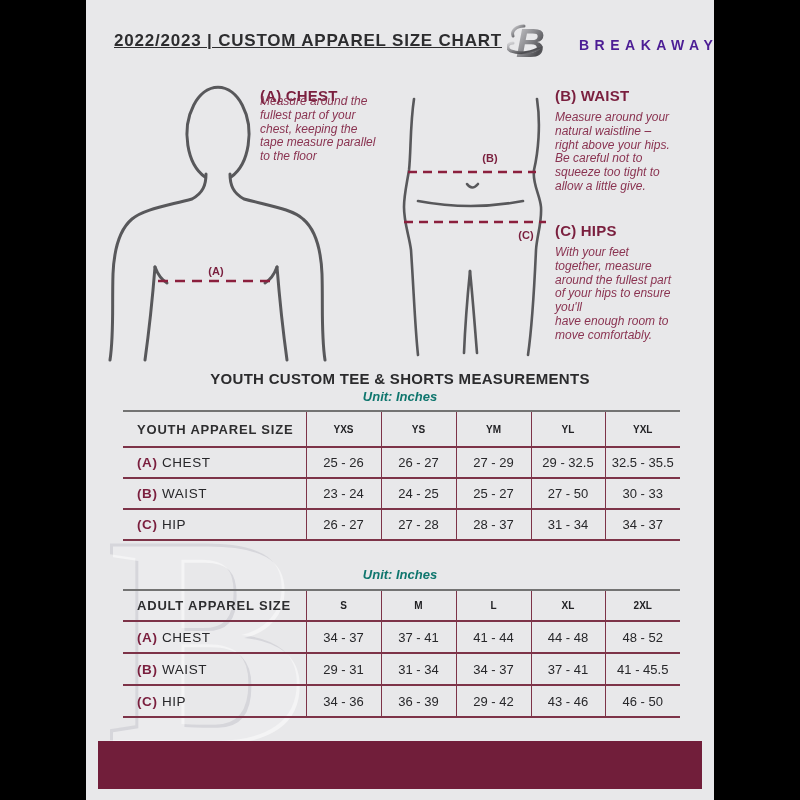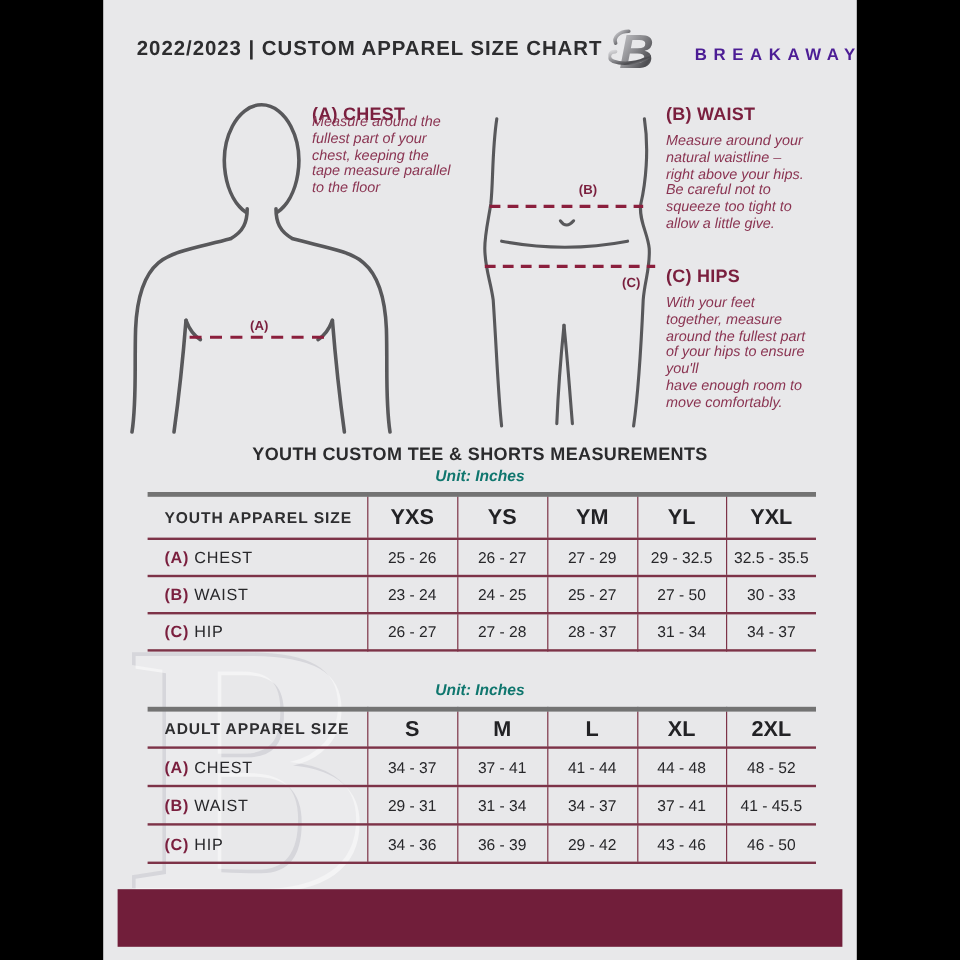--- a/index.html
+++ b/index.html
@@ -8,21 +8,21 @@
   .doc{position:absolute;left:86px;top:0;width:628px;height:800px;background:#e8e8ea;overflow:hidden;}
 
   
   .watermark{position:absolute;left:22px;top:492px;font-family:"Liberation Serif",serif;
     font-weight:bold;font-size:300px;line-height:1;color:rgba(255,255,255,0.5);
     text-shadow:-3px -3px 0 rgba(168,168,178,0.28);z-index:0;}
 
   .layer{position:absolute;z-index:1;}
 
   
-  .doc-title{left:28px;top:31px;font-size:17px;font-weight:bold;letter-spacing:.8px;color:#2d2d2f;}
+  .doc-title{left:28px;top:31px;font-size:17px;font-weight:bold;letter-spacing:.8px;color:#2d2d2f;text-decoration:underline;}
   .brand-logo{left:421px;top:20px;}
   .brand-name{left:493px;top:37px;font-size:14px;font-weight:800;letter-spacing:5.5px;color:#4c1d95;}
 
   
   .guide-heading{font-size:15px;font-weight:800;color:#7a1f3e;letter-spacing:.2px;}
   .guide-body{font-size:12px;font-style:italic;font-weight:500;color:#8a3351;
     line-height:1.15;white-space:pre-line;}
   .g-chest-h{left:174px;top:87px;}
   .g-chest-b{left:174px;top:95px;width:180px;}
   .g-waist-h{left:469px;top:87px;}
@@ -35,26 +35,26 @@
   
   .sec-title{left:0;width:628px;text-align:center;font-size:15px;font-weight:700;
     color:#2b2b2d;letter-spacing:.3px;}
   .sec-unit{left:0;width:628px;text-align:center;font-size:13px;font-weight:600;
     font-style:italic;color:#0f766e;}
   .y-title{top:370px;} .y-unit{top:389px;}
   .a-title{top:549px;} .a-unit{top:567px;}
 
   
   table.size-table{left:37px;width:557px;border-collapse:collapse;table-layout:fixed;
-    border-top:4px solid #737373;}
+    border-top:2px solid #737373;}
   .yt{top:410px;} .at{top:589px;}
   .size-table tr{border-bottom:2px solid #7d3348;}
   .size-table th,.size-table td{padding:0;text-align:center;vertical-align:middle;
     font-size:13px;color:#27272a;overflow:hidden;}
-  .size-table th{font-size:18px;font-weight:700;color:#222225;}
+  .size-table th{font-size:10px;font-weight:700;color:#222225;}
   .size-table th:not(:first-child),.size-table td:not(:first-child){border-left:1.2px solid #7d3348;}
   .size-table .label-cell{text-align:left;padding-left:14px;}
   th.label-cell{font-weight:600;font-size:13px;letter-spacing:.8px;color:#2e2e30;}
   td.label-cell{font-size:13.5px;letter-spacing:.6px;}
   .row-prefix{font-weight:800;color:#7a1f3e;}
   .yt .head-row th{height:34px;} .yt td{height:29px;}
   .at .head-row th{height:29px;} .at td{height:30px;}
 
   
   .footer-bar{left:12px;top:741px;width:604px;height:48px;background:#711e3a;}

